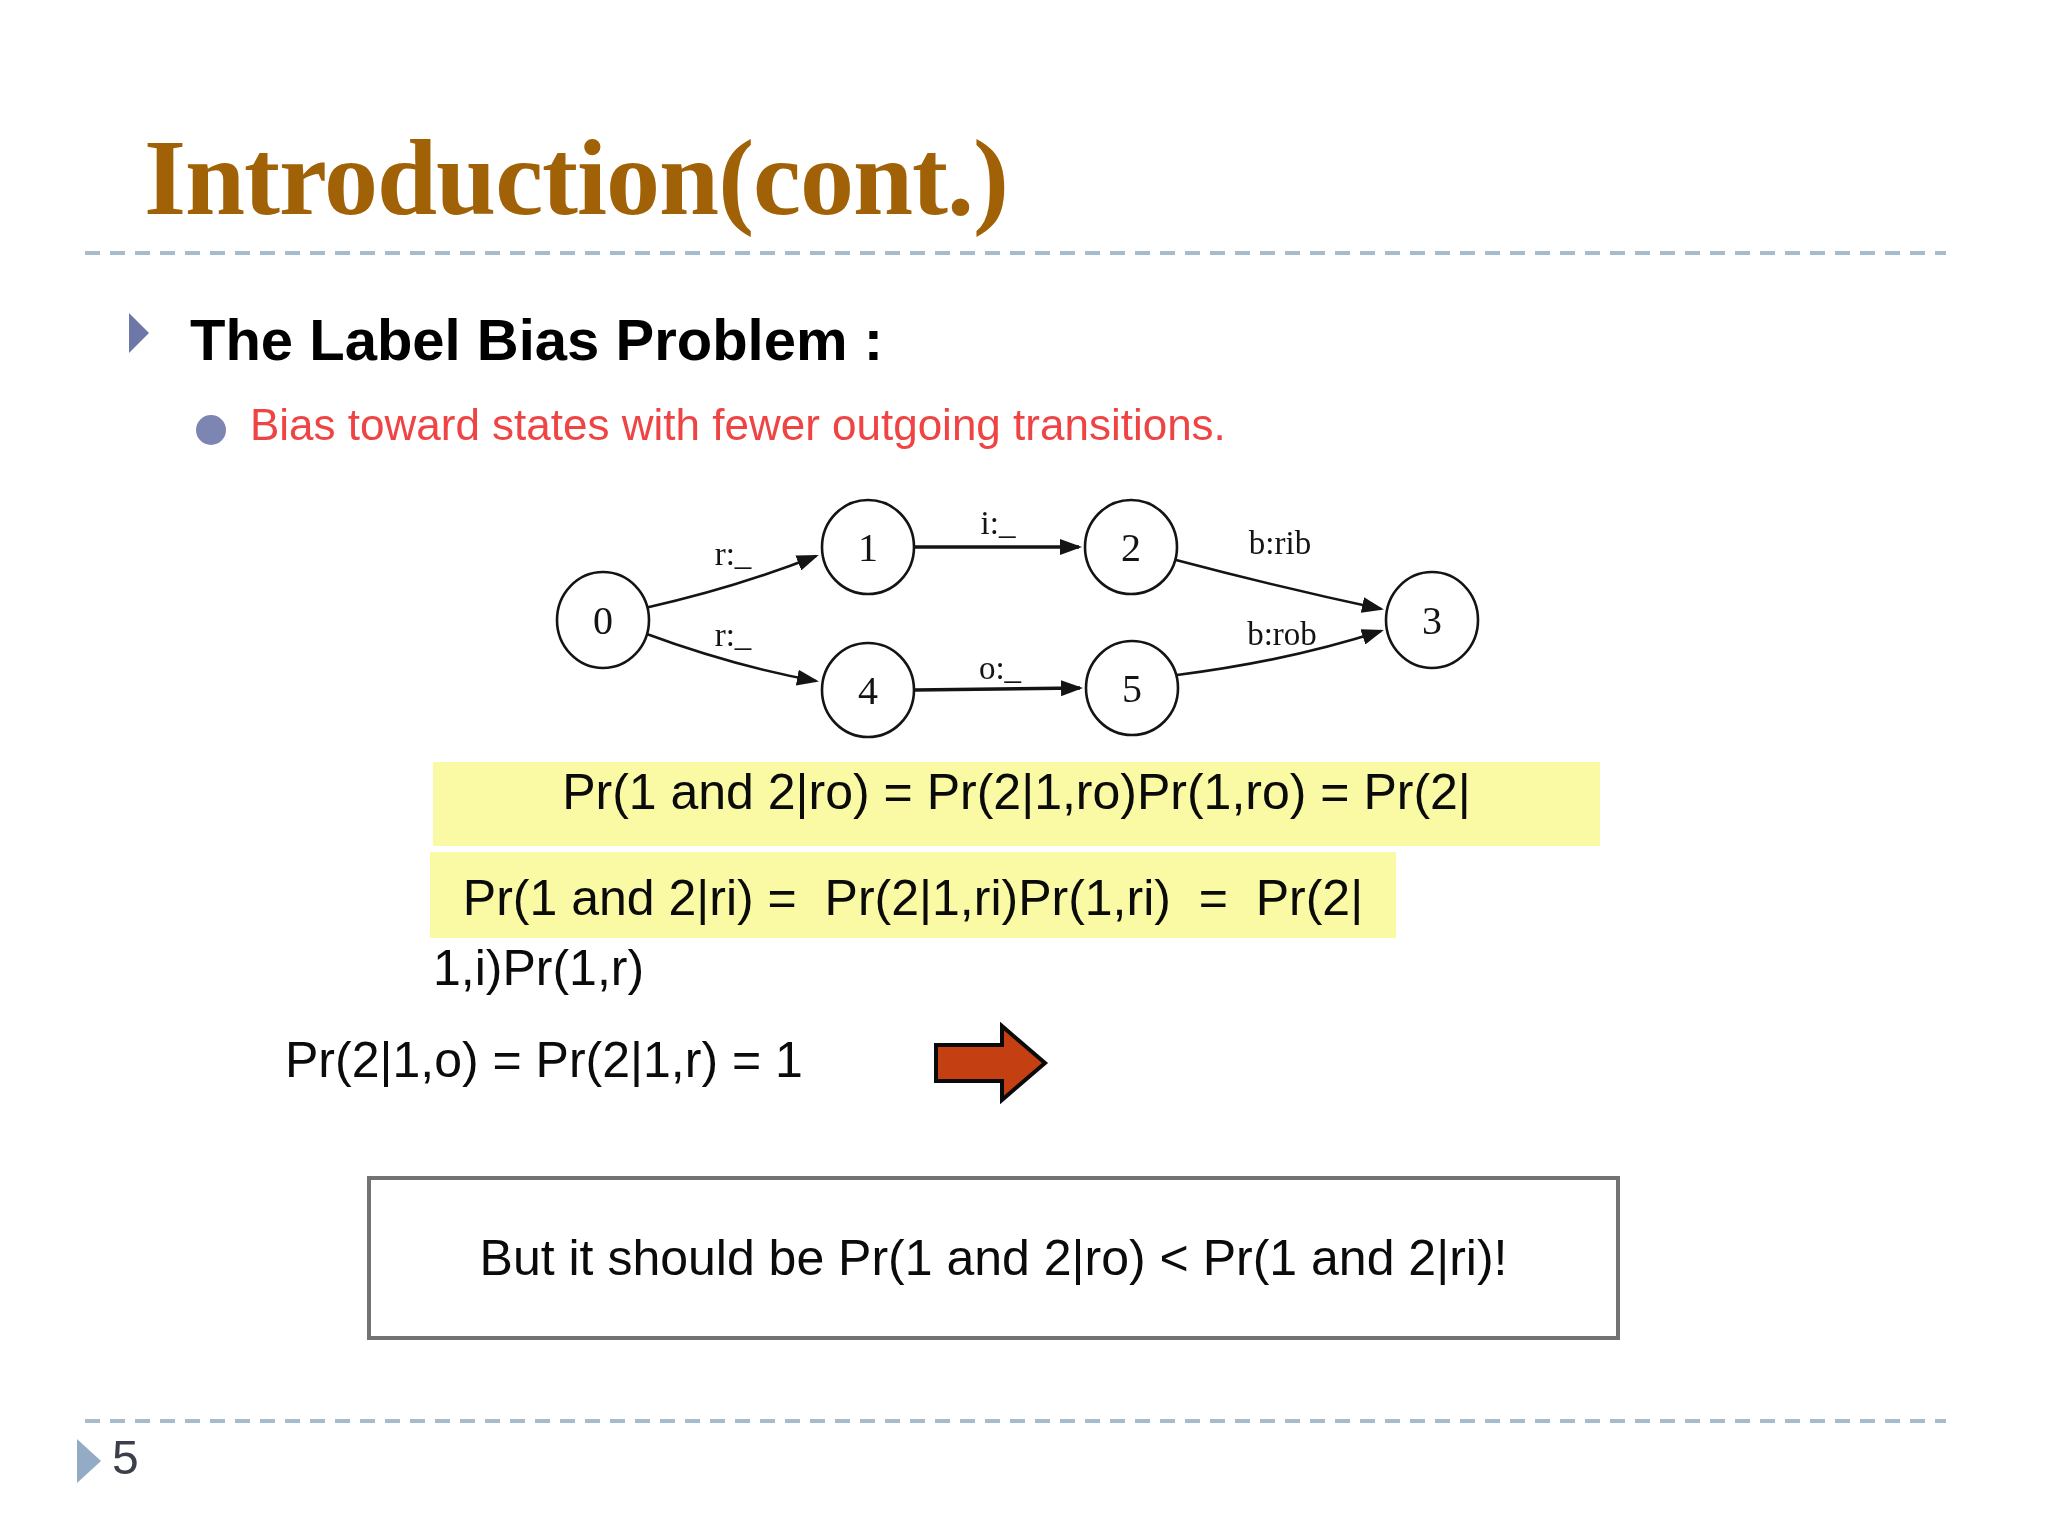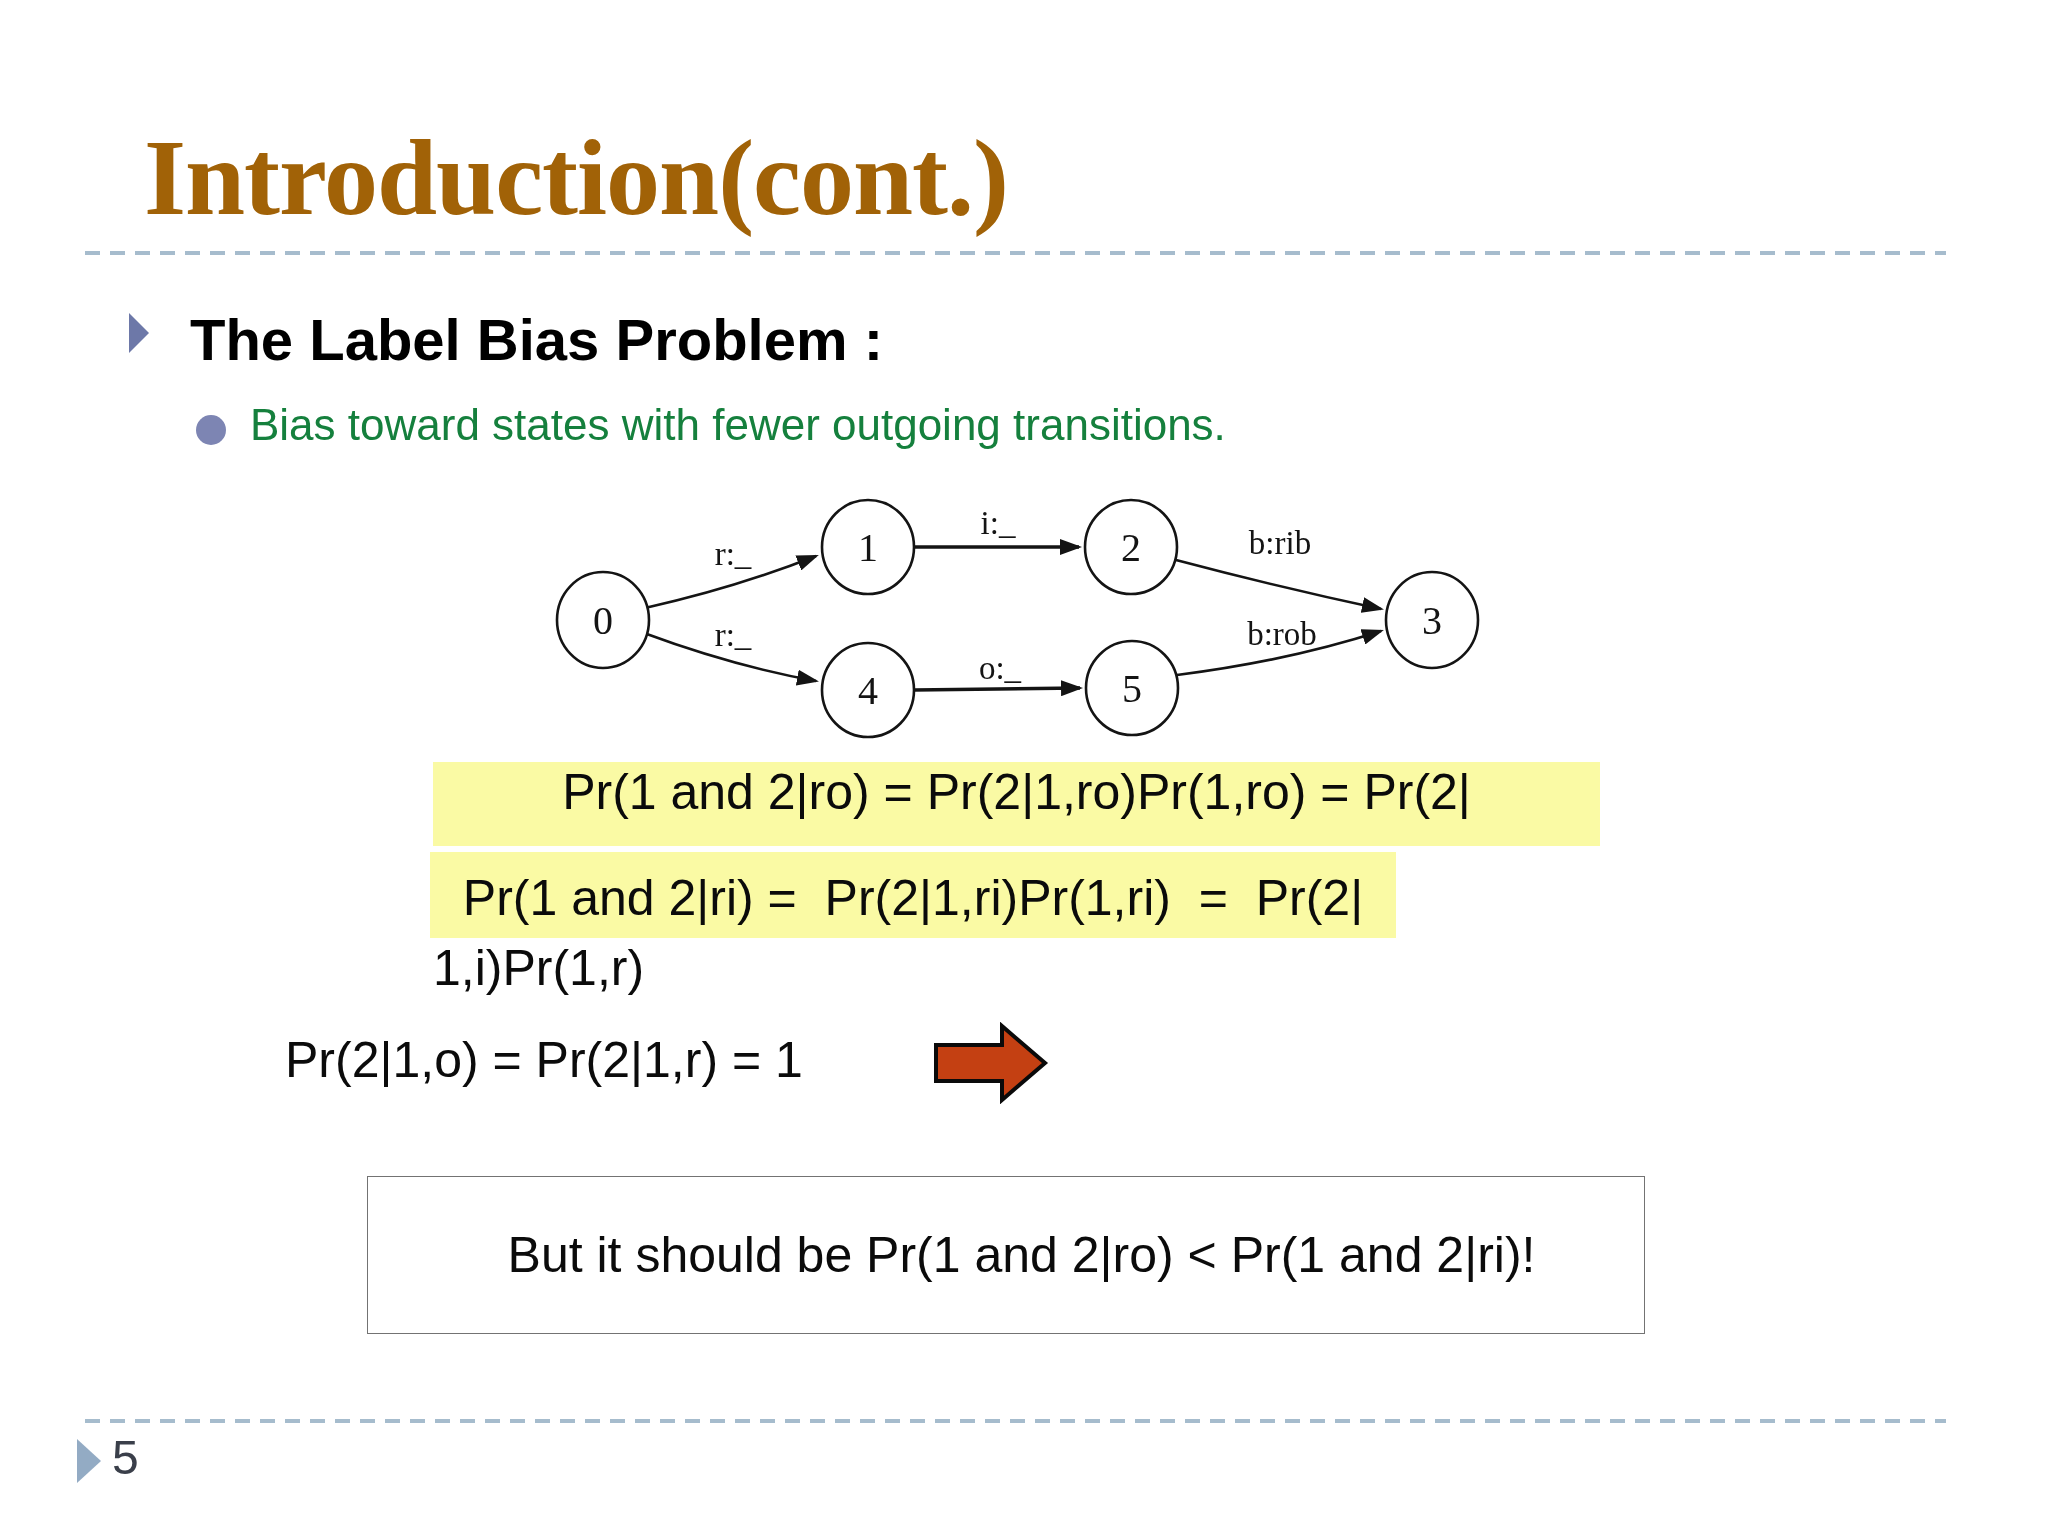--- a/index.html
+++ b/index.html
@@ -42,21 +42,21 @@
   .footer-tri { left: 76px; top: 1438px; }
 
   
   .dot-bullet {
     left: 196px; top: 415px;
     width: 30px; height: 30px; border-radius: 50%;
     background: #7d85b3;
   }
   .bullet-text {
     left: 250px; top: 400px;
-    font-size: 44px; color: #15803d; white-space: nowrap;
+    font-size: 44px; color: #ef4444; white-space: nowrap;
   }
 
   
   .diagram { left: 540px; top: 470px; }
   .diagram text {
     font-family: "Liberation Serif", serif;
     fill: #141414;
   }
   .node-label { font-size: 40px; }
   .edge-label { font-size: 33px; }
@@ -74,22 +74,22 @@
   .hl2 .eq { padding-top: 16px; }
   .hl2-cont { left: 433px; top: 938px; width: 1167px; text-align: left; }
 
   .premise-eq    { left: 285px;  top: 1030px; white-space: nowrap; }
   .conclusion-eq { left: 1162px; top: 1030px; white-space: nowrap; }
   .arrow-wrap    { left: 932px;  top: 1022px; }
 
   
   .note-box {
     left: 367px; top: 1176px; width: 1245px; height: 156px;
-    border: 1px solid #737373; background: #ffffff;
-    display: flex; align-items: center; justify-content: center; padding-left: 31px;
+    border: 4px solid #737373; background: #ffffff;
+    display: flex; align-items: center; justify-content: center;
   }
   .note-box .eq { white-space: nowrap; }
 
   
   .page-number {
     left: 112px; top: 1430px;
     font-size: 48px; color: #3a3f4a;
   }
 </style>
 </head>

